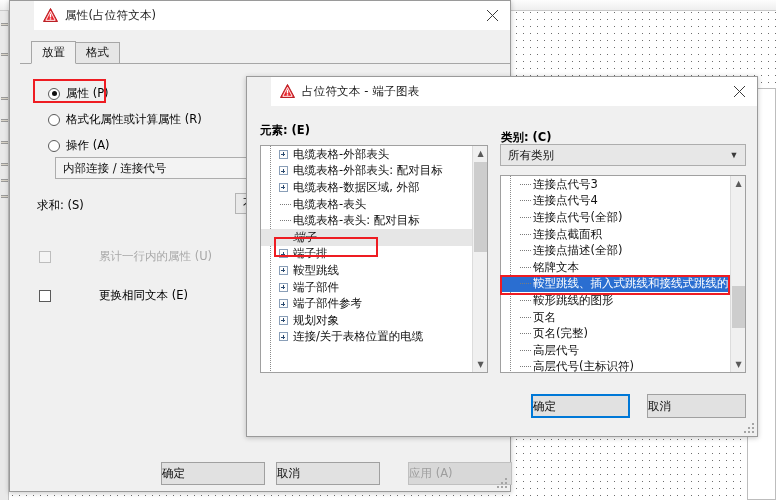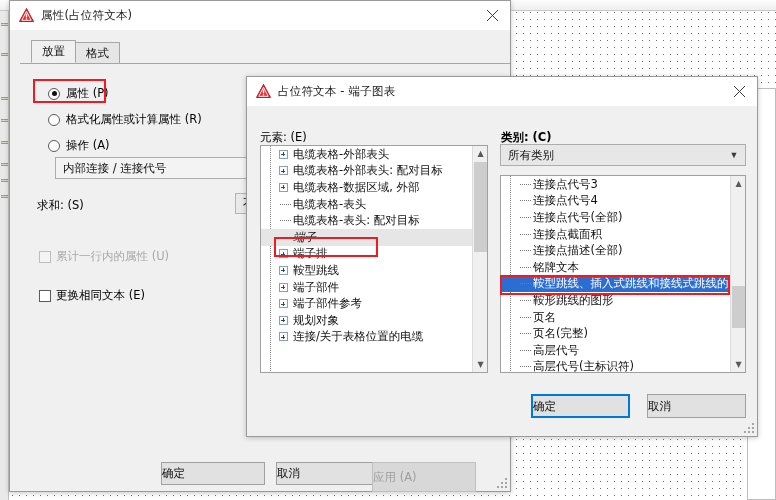--- a/index.html
+++ b/index.html
@@ -57,20 +57,21 @@
     box-shadow: 0 1px 5px rgba(0,0,0,0.22);
   }
   .titlebar {
     position: relative;
     height: 29px;
     background: #ffffff;
     border-bottom: 1px solid #ffffff;
     display: flex;
     align-items: center;
     padding-left: 9px;
+    margin-left: 24px;
   }
   .title-icon {
     width: 15px; height: 14px;
     margin-right: 7px;
     flex: 0 0 auto;
     display: block;
   }
   .title-text {
     font-size: 11.5px;
     color: #1b1b1b;
@@ -85,21 +86,21 @@
     cursor: default;
   }
   .close-btn svg { display: block; }
 
   
   .tabstrip {
     position: absolute;
     left: 21px; top: 40px;
     height: 22px;
     display: flex;
-    align-items: flex-end;
+    align-items: center;
   }
   .tab {
     height: 21px;
     padding: 0 10px;
     font-size: 11.5px;
     display: flex; align-items: center;
     border: 1px solid #a6a6a6;
     border-bottom: none;
     background: #e6e6e6;
     margin-right: -1px;
@@ -133,21 +134,21 @@
   }
   .radio-label { font-size: 11.5px; white-space: nowrap; }
 
   .cb-row { position: absolute; display: flex; align-items: center; }
   .cb {
     width: 12px; height: 12px;
     border: 1px solid #5a5a5a; background: #fff;
     margin-right: 5px; flex: 0 0 auto;
   }
   .cb.disabled { border-color: #bdbdbd; background: #f4f4f4; }
-  .cb-label { font-size: 11.5px; white-space: nowrap; }
+  .cb-label { font-size: 11.5px; white-space: nowrap; margin-left: 43px; }
   .cb-label.disabled { color: #a8a8a8; }
 
   .field-label {
     position: absolute;
     font-size: 11.5px;
     white-space: nowrap;
   }
   .textbox {
     position: absolute;
     background: #f3f3f3;
@@ -380,21 +381,21 @@
       <span class="cb"></span>
       <span class="cb-label">更换相同文本 (E)</span>
     </div>
 
     <div class="btn" style="left:151px; top:461px; width:104px; height:23px;">
       <span>确定</span>
     </div>
     <div class="btn" style="left:266px; top:461px; width:104px; height:23px;">
       <span>取消</span>
     </div>
-    <div class="btn disabled" style="left:362px; top:461px; width:104px; height:30px;">
+    <div class="btn disabled" style="left:398px; top:461px; width:104px; height:23px;">
       <span>应用 (A)</span>
     </div>
 
     <div class="grip">
       <i style="left:8px; top:0px;"></i>
       <i style="left:4px; top:4px;"></i>
         <i style="left:8px; top:4px;"></i>
       <i style="left:0px; top:8px;"></i>
         <i style="left:4px; top:8px;"></i>
         <i style="left:8px; top:8px;"></i>
@@ -414,21 +415,21 @@
       </svg>
       <span class="title-text">占位符文本 - 端子图表</span>
       <div class="close-btn">
         <svg width="13" height="13" viewBox="0 0 13 13">
           <line x1="1" y1="1" x2="12" y2="12" stroke="#3a3a3a" stroke-width="1"></line>
           <line x1="12" y1="1" x2="1" y2="12" stroke="#3a3a3a" stroke-width="1"></line>
         </svg>
       </div>
     </div>
 
-    <div class="field-label" style="left:13px; top:53px; font-weight:normal;">元素: (E)</div>
+    <div class="field-label" style="left:13px; top:46px; font-weight:bold;">元素: (E)</div>
     <div class="field-label" style="left:254px; top:53px; font-weight:bold;">类别: (C)</div>
 
     <div class="combo" style="left:253px; top:67px; width:246px; height:22px;">
       <span>所有类别</span>
       <span class="combo-arrow">▼</span>
     </div>
 
     <div class="listbox" style="left:13px; top:68px; width:228px; height:228px;">
       <div class="vdots"></div>
       <div class="list-scroll" id="tree-items">

